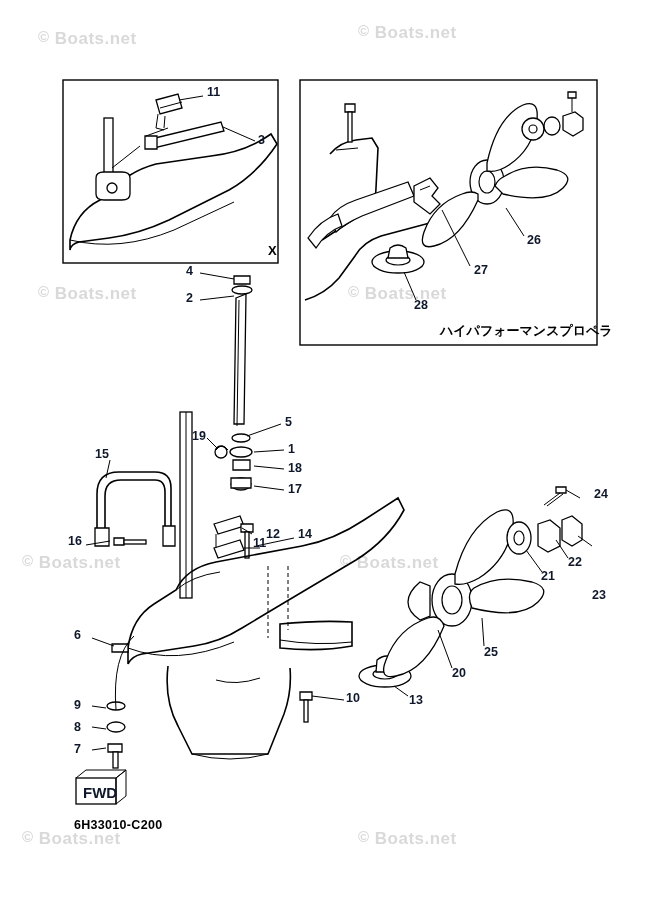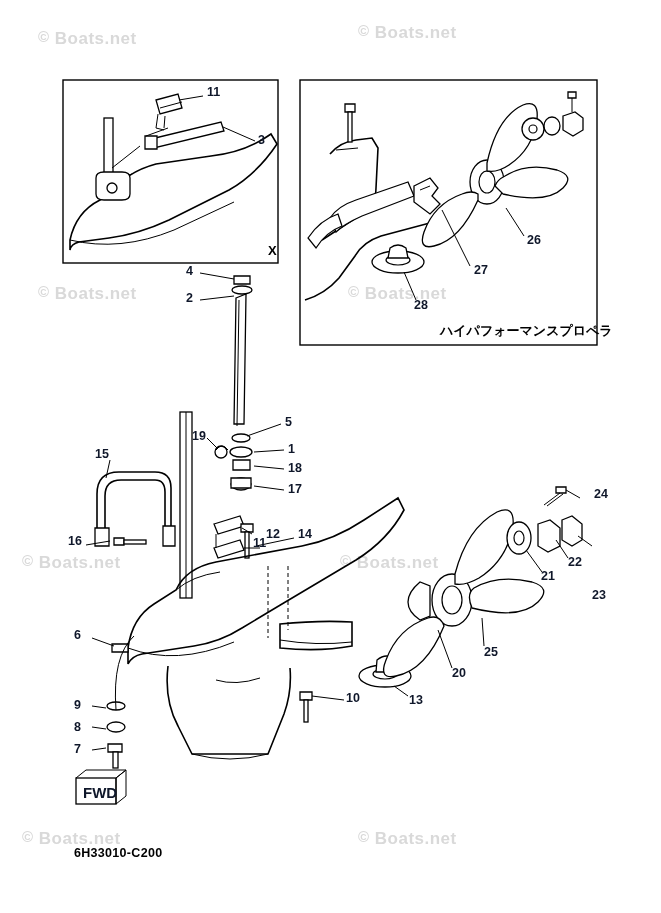--- a/index.html
+++ b/index.html
@@ -3,21 +3,21 @@
 <meta charset="utf-8">
 <style>
   html,body{margin:0;padding:0;background:#ffffff;}
   body{width:661px;height:913px;position:relative;overflow:hidden;
        font-family:"Liberation Sans", sans-serif; color:#000;}
   #sheet{position:absolute;left:0;top:0;width:661px;height:913px;}
   .wm{position:absolute;color:#d9d9d9;font-size:17px;font-weight:bold;
       letter-spacing:.5px;white-space:nowrap;user-select:none;}
   .wm .c{font-size:15px;vertical-align:2px;}
   .callout{position:absolute;font-size:12.5px;font-weight:bold;color:#0f172a;white-space:nowrap;}
-  .partno{position:absolute;font-size:12.5px;font-weight:bold;letter-spacing:.3px;margin-top:28px;}
+  .partno{position:absolute;font-size:12.5px;font-weight:bold;letter-spacing:.3px;}
   .jp{position:absolute;font-size:13px;font-weight:bold;white-space:nowrap;}
   .xlab{position:absolute;font-size:13px;font-weight:bold;}
   svg{position:absolute;left:0;top:0;}
   .ln{stroke:#000;stroke-width:1;fill:none;}
   .th{stroke:#000;stroke-width:1.6;fill:none;}
   .fillw{fill:#ffffff;stroke:#000;stroke-width:1.3;}
   .nofill{fill:none;stroke:#000;stroke-width:1.2;}
   .box{fill:none;stroke:#000;stroke-width:1.4;}
   .fwdbox{fill:#fff;stroke:#000;stroke-width:1.3;}
 </style>

